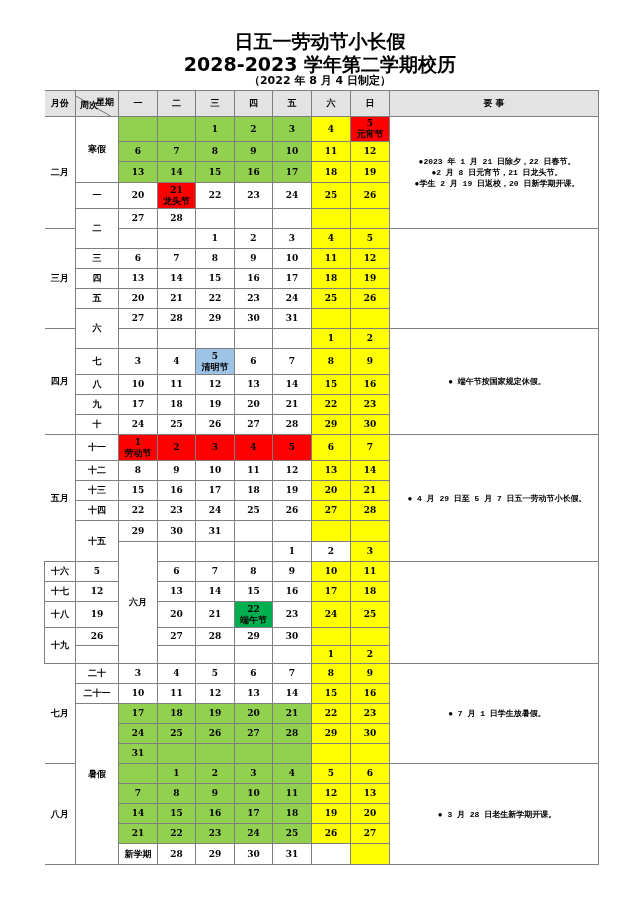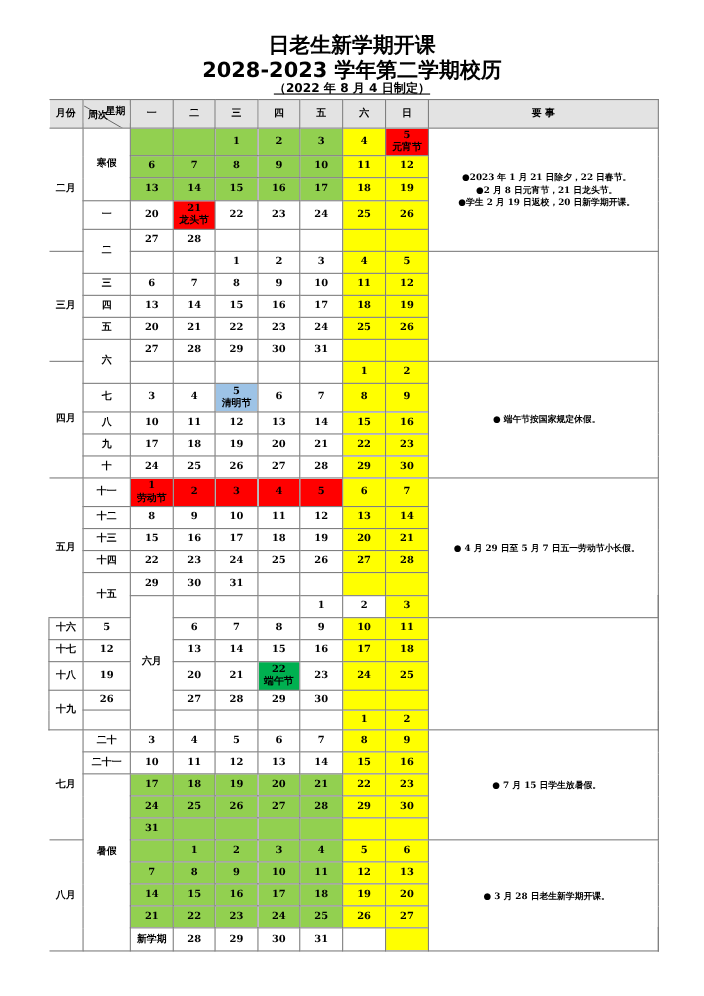--- a/index.html
+++ b/index.html
@@ -1,42 +1,42 @@
 <!DOCTYPE html>
 <html><head>
 <meta charset="utf-8">
 <style>
   html, body { margin:0; padding:0; background:#ffffff; }
   body { width:640px; height:905px; position:relative; font-family:"DejaVu Serif","Liberation Serif",serif; color:#000; }
   .title { position:absolute; left:0; width:640px; text-align:center; font-family:"DejaVu Sans","Liberation Sans",sans-serif; font-weight:bold; }
   .t1 { top:29px; font-size:19px; line-height:24px; }
   .t2 { top:52px; font-size:19px; line-height:24px; }
-  .t3 { top:74px; font-size:11px; line-height:14px;text-decoration:underline; }
+  .t3 { top:74px; font-size:11px; line-height:14px; }
   table.cal { position:absolute; left:44px; top:90px; border-collapse:collapse; table-layout:fixed; width:554px; font-size:9px; font-weight:bold; }
   table.cal td, table.cal th { border:1px solid #7f7f7f; text-align:center; vertical-align:middle; padding:0; overflow:hidden; line-height:11px; }
   table.cal th { background:#e3e3e3; font-weight:bold; height:25px; font-size:9px; }
-  table.cal td.month { border-left:none; }
+  table.cal td.month { border-left:none;font-family:Liberation Serif, serif; }
   table.cal th.month { border-left:none; }
   .diag { position:relative; height:16px; background:linear-gradient(to top right, transparent calc(50% - 0.5px), #555 50%, transparent calc(50% + 0.5px)); background:#e3e3e3; }
   .diag svg { position:absolute; left:0; top:0; }
   .diag .xk { position:absolute; right:4px; top:1px; }
   .diag .zc { position:absolute; left:4px; bottom:1px; }
   .g { background:#92d050; }
   .y { background:#ffff00; }
   .r { background:#ff0000; }
   .b { background:#9dc3e6; }
   .dg { background:#00b050; }
-  td.notes { text-align:right; padding-left:6px !important; font-size:8px; line-height:12px; }
+  td.notes { text-align:right; padding-left:6px !important; font-size:8px; line-height:12px;font-family:Liberation Mono, monospace; }
   .note-line { display:block; white-space:nowrap; }
   .hol { display:block; }
 </style>
 </head>
 <body>
 
-<div class="title t1">日老生新学期开课</div>
+<div class="title t1">日五一劳动节小长假</div>
 <div class="title t2">2028-2023 学年第二学期校历</div>
 <div class="title t3">（2022 年 8 月 4 日制定）</div>
 
 <table class="cal">
   <colgroup>
     <col style="width:31px">
       <col style="width:43px">
     <col style="width:39px">
       <col style="width:38px">
       <col style="width:39px">
@@ -368,21 +368,21 @@
       <td class="month" rowspan="5">七月</td>
       <td>二十</td>
       <td>3</td>
       <td>4</td>
       <td>5</td>
       <td>6</td>
       <td>7</td>
       <td class="y">8</td>
       <td class="y">9</td>
       <td class="notes" rowspan="5">
-        <span class="note-line">●  7 月 15 日学生放暑假。</span>
+        <span class="note-line">●  7 月 1 日学生放暑假。</span>
       </td>
     </tr>
     <tr style="height:20px">
       <td>二十一</td>
       <td>10</td>
       <td>11</td>
       <td>12</td>
       <td>13</td>
       <td>14</td>
       <td class="y">15</td>

